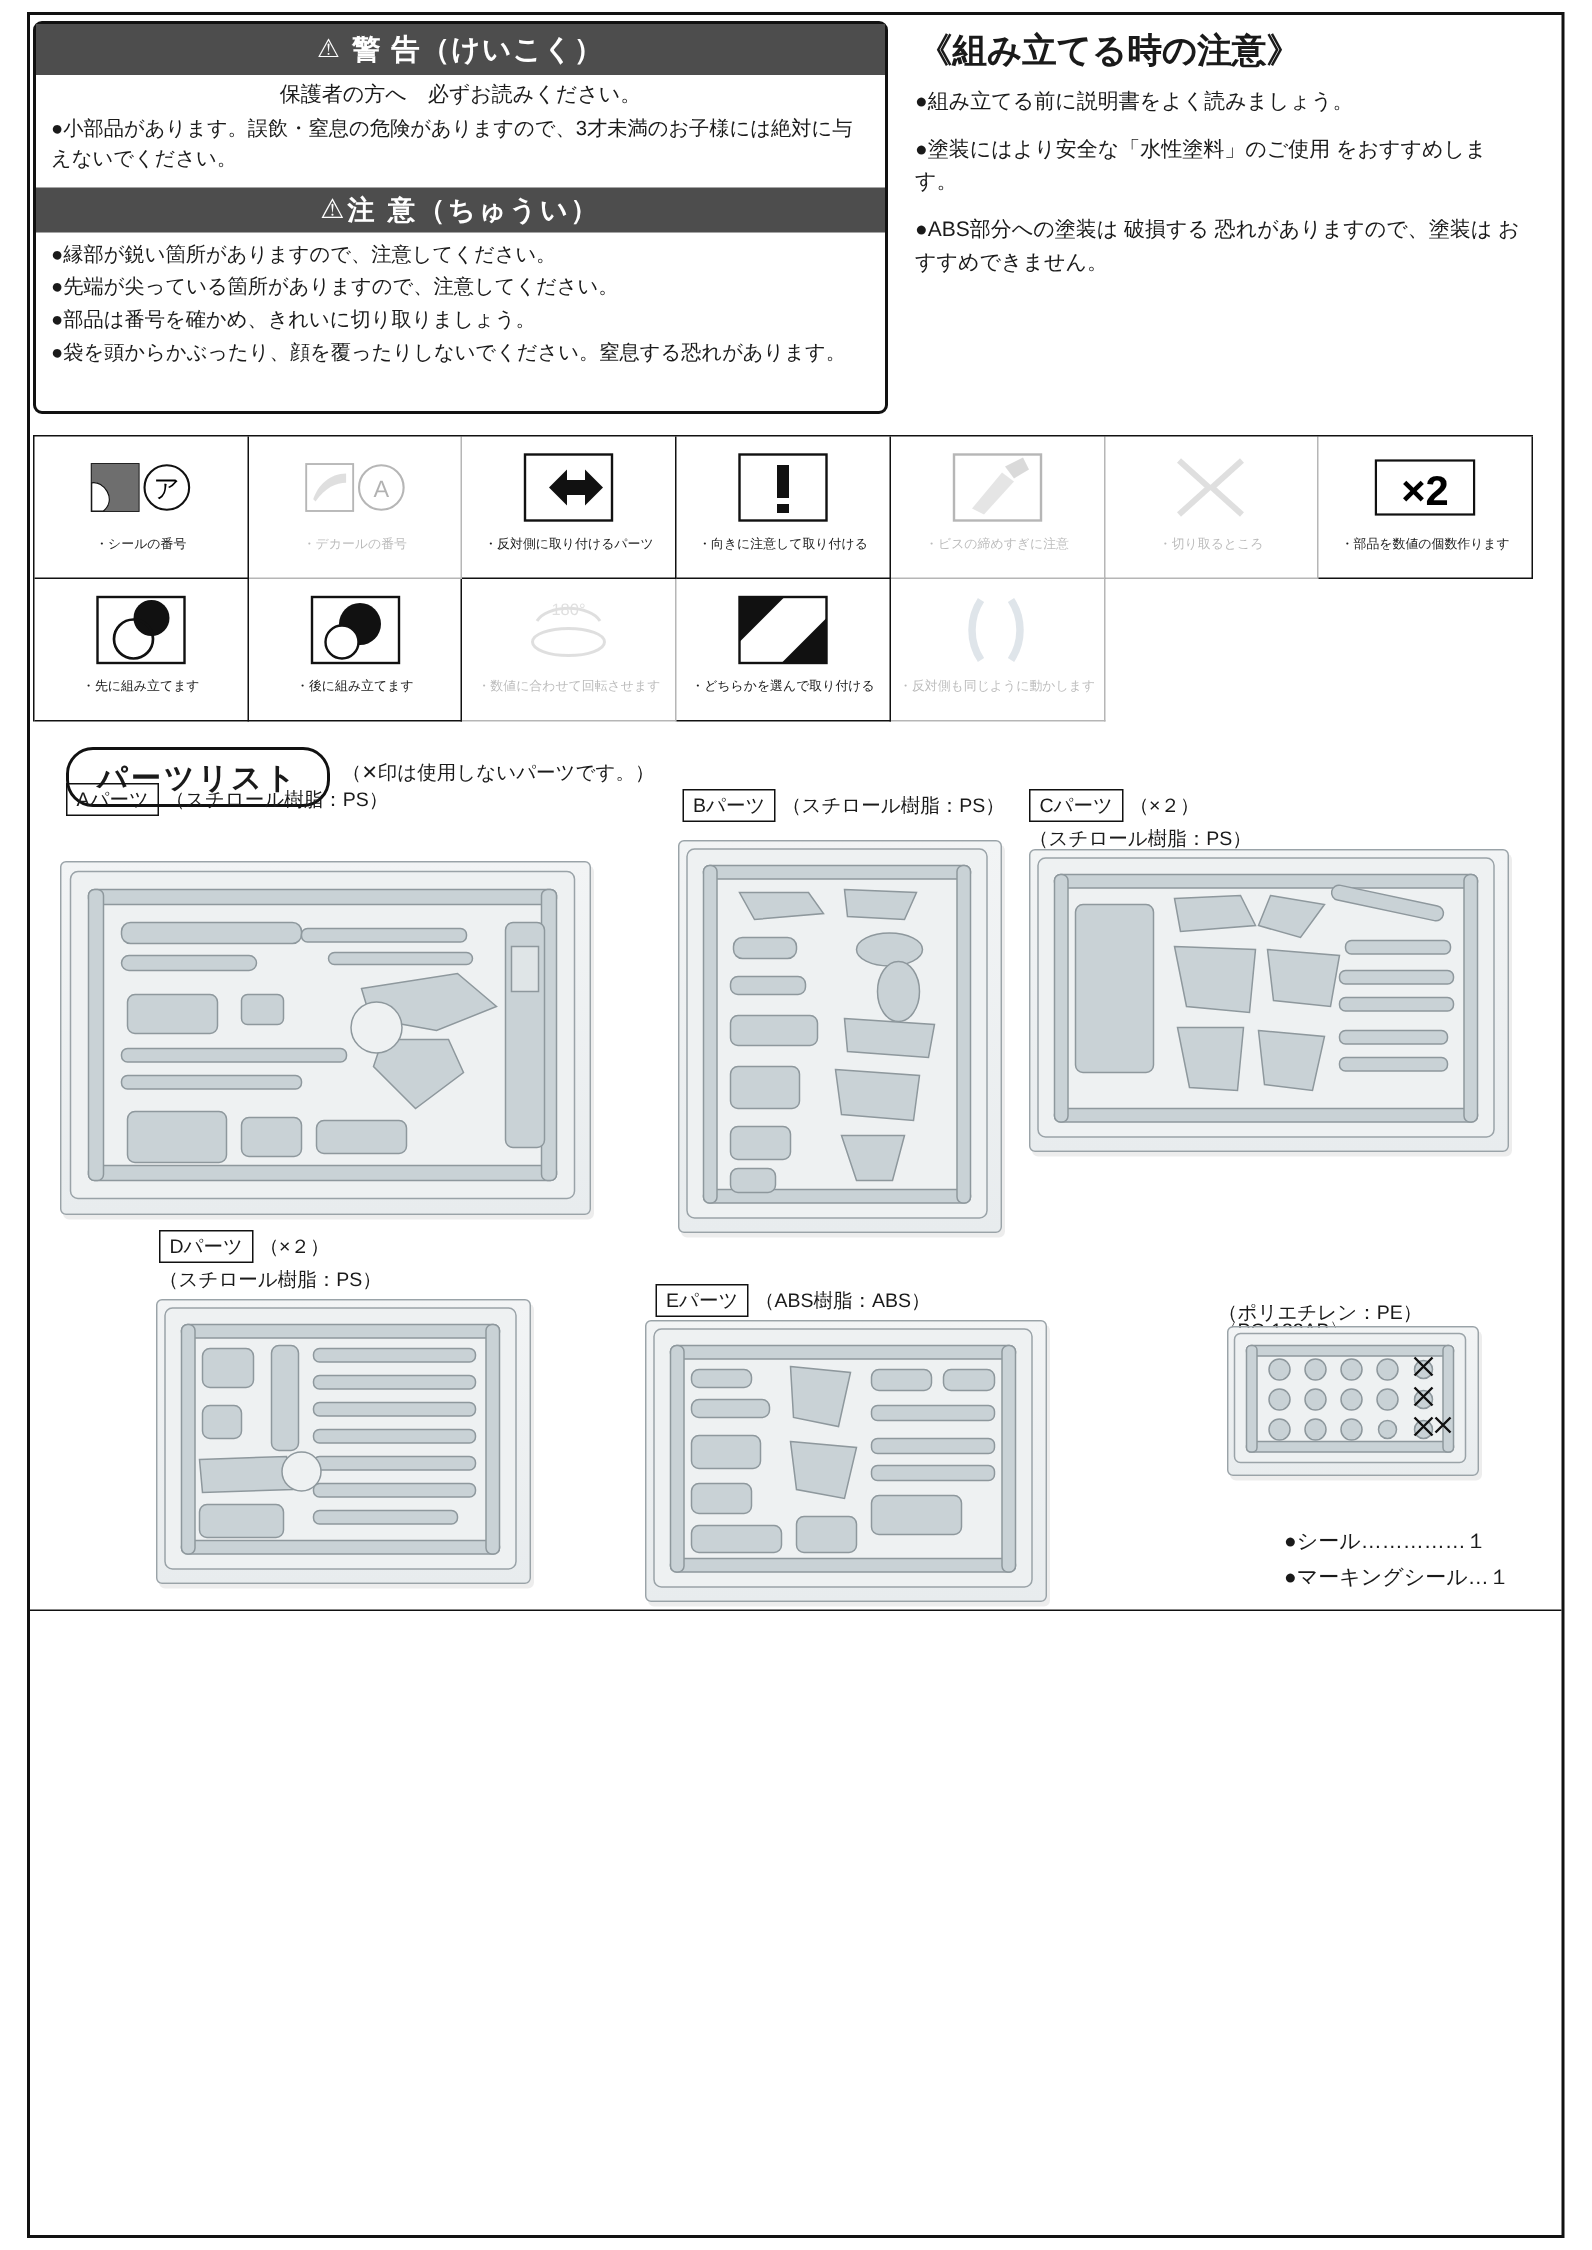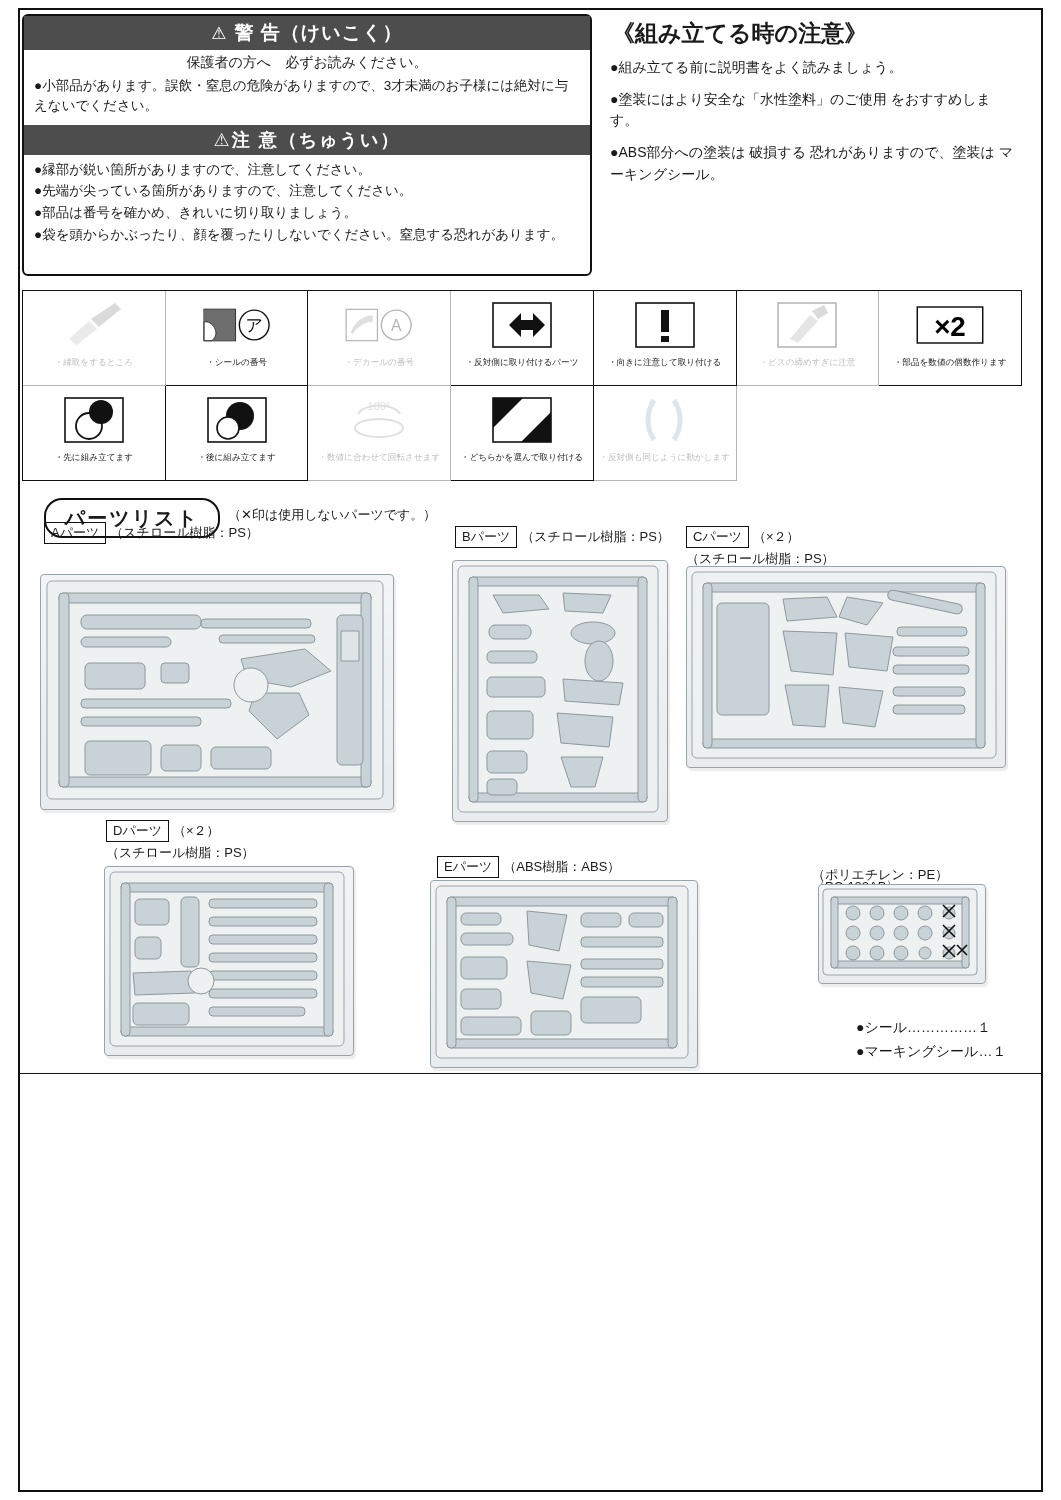--- a/index.html
+++ b/index.html
@@ -63,34 +63,25 @@
      <div>●先端が尖っている箇所がありますので、注意してください。</div>
      <div>●部品は番号を確かめ、きれいに切り取りましょう。</div>
      <div>●袋を頭からかぶったり、顔を覆ったりしないでください。窒息する恐れがあります。</div>
    </div>
  </div>
 
  <div class="note-box">
    <div class="note-title">《組み立てる時の注意》</div>
    <div class="note-item">●組み立てる前に説明書をよく読みましょう。</div>
    <div class="note-item">●塗装にはより安全な「水性塗料」のご使用 をおすすめします。</div>
-   <div class="note-item">●ABS部分への塗装は 破損する 恐れがありますので、塗装は マーキングシール。</div>
+   <div class="note-item">●ABS部分への塗装は 破損する 恐れがありますので、塗装は おすすめできません。</div>
  </div>
 
  <div class="icons">
 
-  <div class="icell faded">
-    <div class="glyph">
-      <svg width="70" height="52" viewBox="0 0 70 52">
-            <path d="M10 40 L30 22 L38 30 L18 46 Z" fill="#bbb"></path>
-            <path d="M32 20 L56 4 L62 10 L40 28 Z" fill="#888"></path>
-          </svg>
-    </div>
-    <div class="cap">・縁取をするところ</div>
-  </div>
 
   <div class="icell">
     <div class="glyph">
       <svg width="92" height="52" viewBox="0 0 92 52">
         <rect x="4" y="6" width="40" height="40" fill="none" stroke="#111" stroke-width="1.6"></rect>
         <path d="M4 6 L44 6 L44 46 L14 46 C26 36 14 20 4 22 Z" fill="#6e6e6e"></path>
         <path d="M14 46 C26 36 14 20 4 22 L4 46 Z" fill="#fff" stroke="#111" stroke-width="1"></path>
         <circle cx="68" cy="26" r="19" fill="none" stroke="#111" stroke-width="1.8"></circle>
         <text x="68" y="34" font-size="22" text-anchor="middle" font-family="'Liberation Sans',sans-serif">ア</text>
       </svg>
@@ -137,20 +128,29 @@
     <div class="glyph">
       <svg width="70" height="52" viewBox="0 0 70 52">
         <rect x="6" y="4" width="58" height="44" fill="none" stroke="#111" stroke-width="1.6"></rect>
         <path d="M18 40 L38 16 L46 22 L26 44 Z" fill="#aaa"></path>
         <path d="M40 12 L52 6 L56 14 L46 20 Z" fill="#888"></path>
       </svg>
     </div>
     <div class="cap">・ビスの締めすぎに注意</div>
   </div>
 
+  <div class="icell faded">
+    <div class="glyph">
+      <svg width="70" height="52" viewBox="0 0 70 52">
+        <path d="M14 8 L34 26 L14 44" fill="none" stroke="#999" stroke-width="4"></path>
+        <path d="M56 8 L36 26 L56 44" fill="none" stroke="#999" stroke-width="4"></path>
+      </svg>
+    </div>
+    <div class="cap">・切り取るところ</div>
+  </div>
 
   <div class="icell">
     <div class="glyph">
       <svg width="88" height="52" viewBox="0 0 88 52">
         <rect x="4" y="4" width="80" height="44" fill="none" stroke="#111" stroke-width="1.8"></rect>
         <text x="44" y="40" font-size="34" font-weight="bold" text-anchor="middle" font-family="'Liberation Sans',sans-serif">×2</text>
       </svg>
     </div>
     <div class="cap">・部品を数値の個数作ります</div>
   </div>

